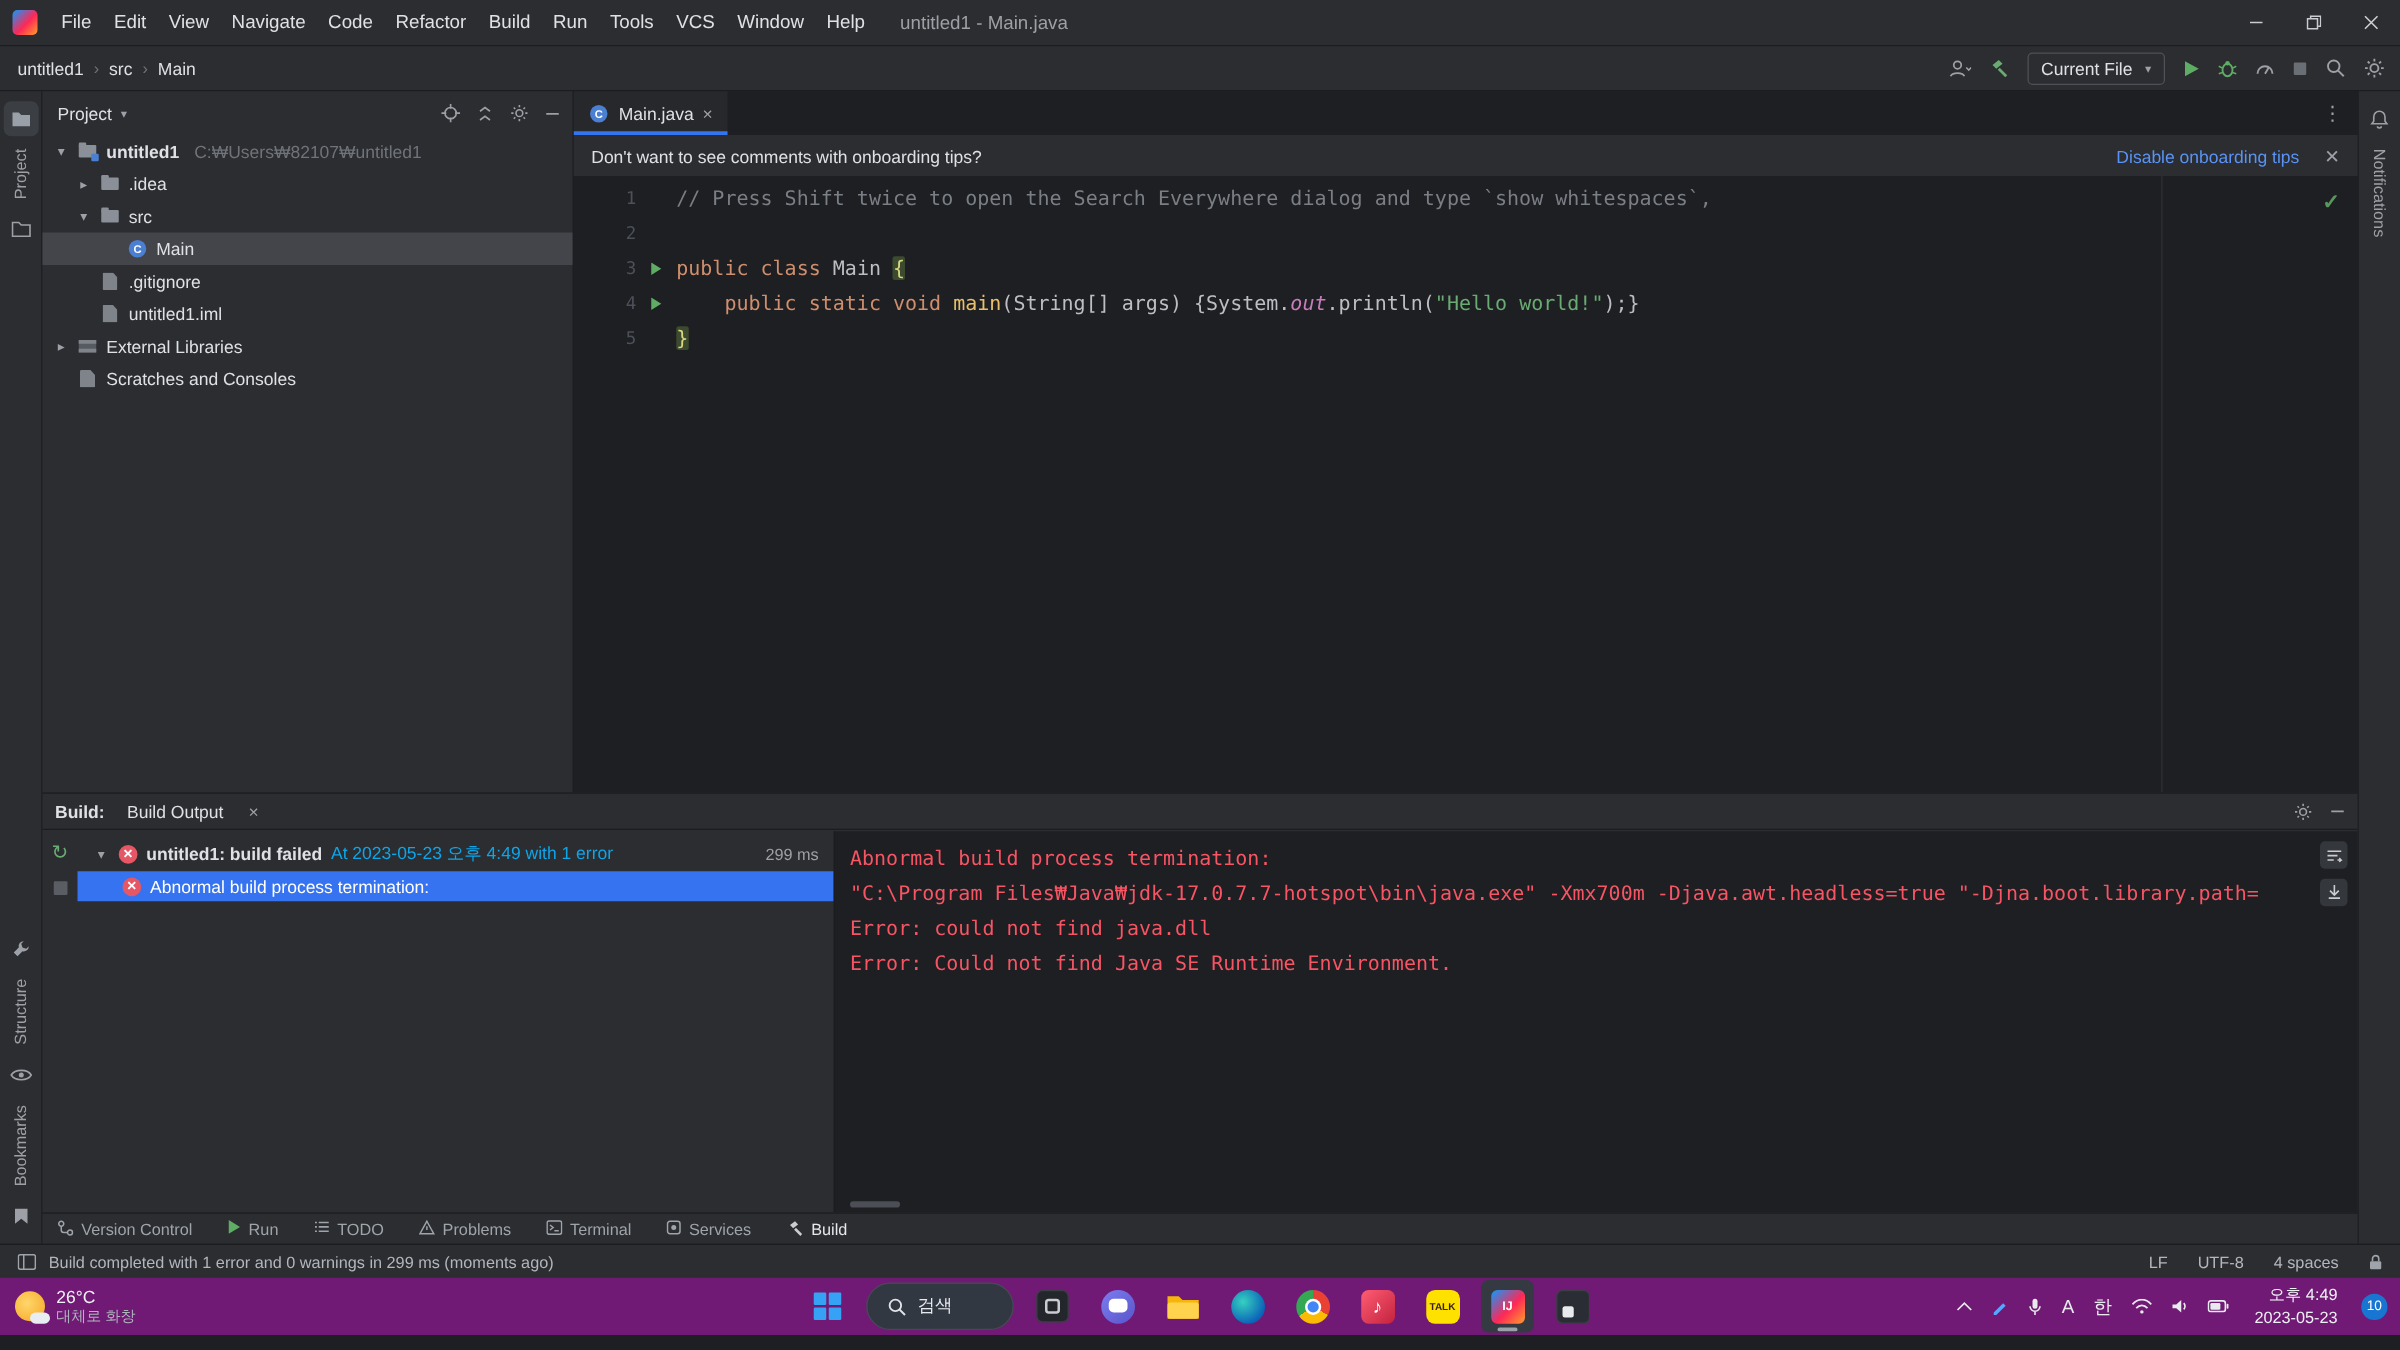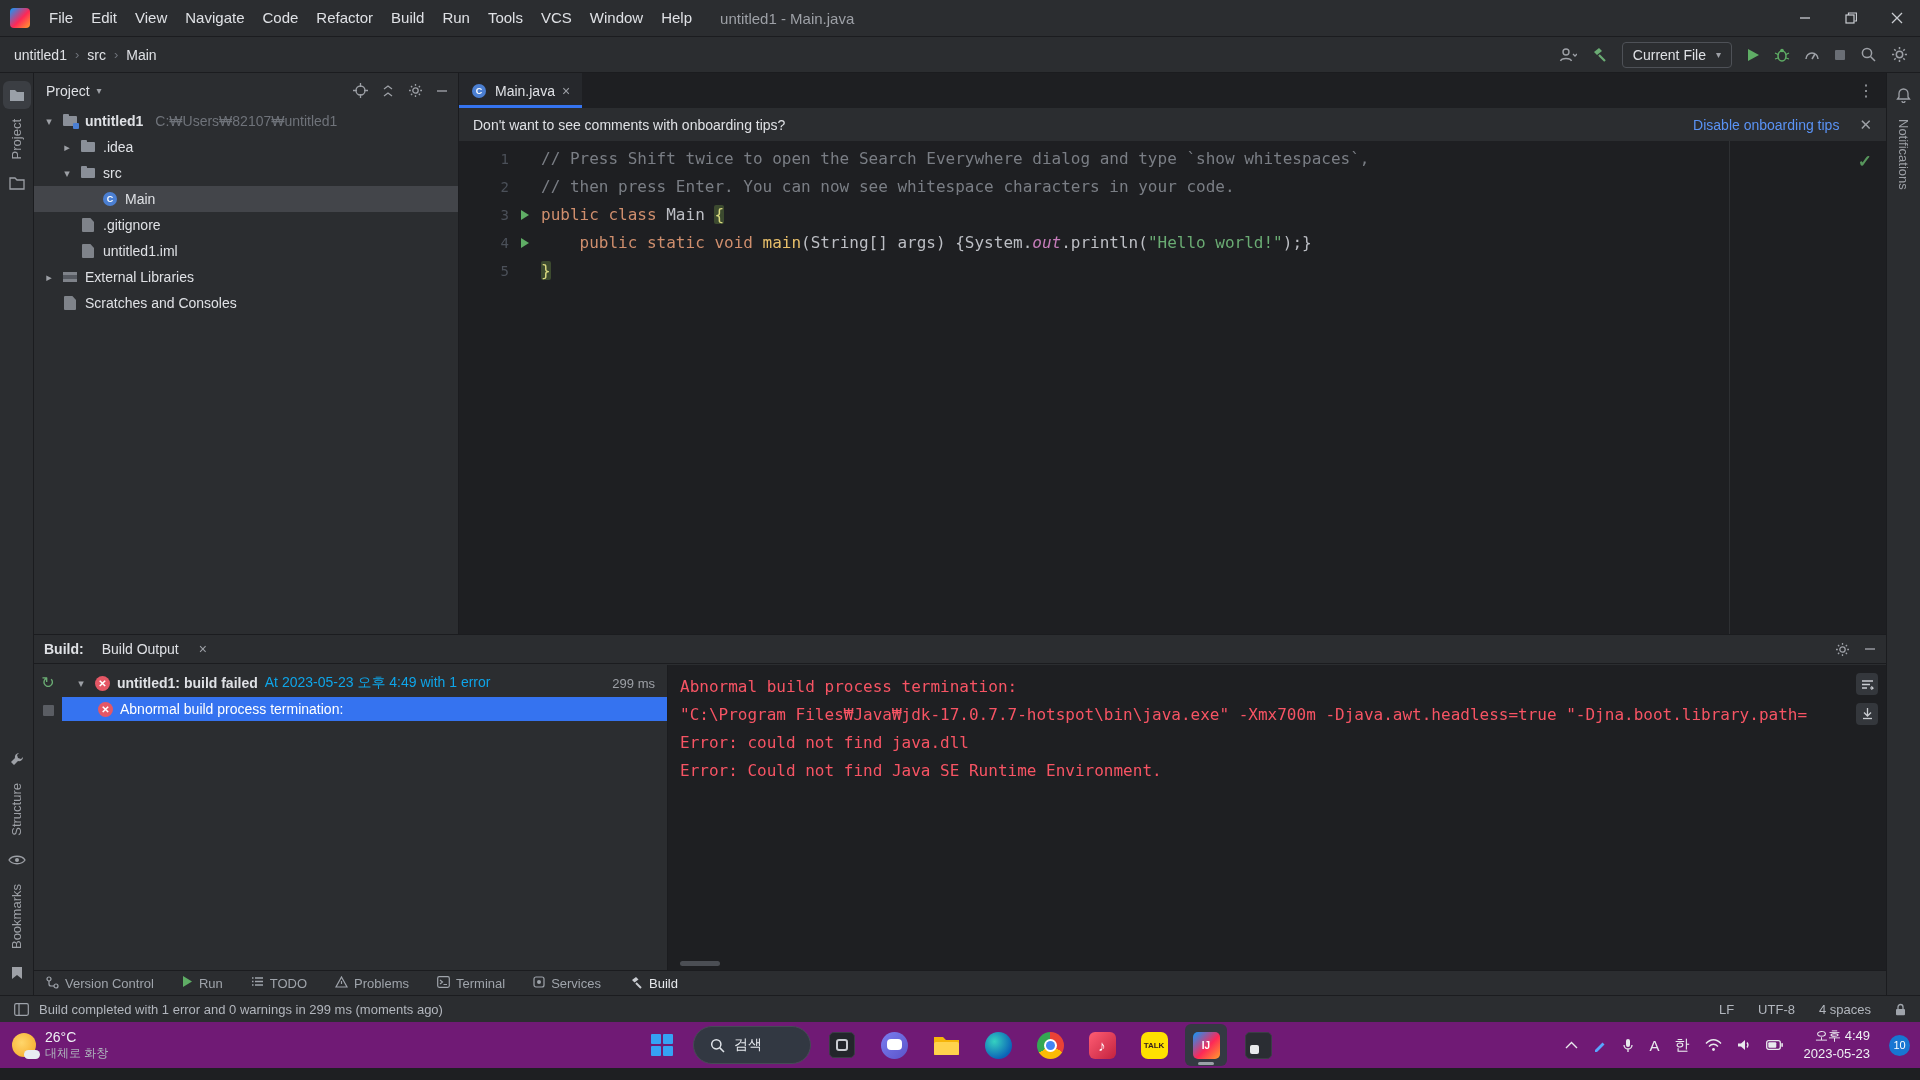--- a/index.html
+++ b/index.html
@@ -438,21 +438,20 @@
     <span class="margin-guide"></span>
     <span class="inspect">✓</span>
     <div class="cl">
       <span class="ln">1</span>
         <span class="gico"></span>
       <pre class="ct"><span class="tok-comment">// Press Shift twice to open the Search Everywhere dialog and type `show whitespaces`,</span></pre>
     </div>
     <div class="cl">
       <span class="ln">2</span>
         <span class="gico"></span>
-      <pre class="ct"><span class="tok-comment">// then press Enter. You can now see whitespace characters in your code.</span></pre>
     </div>
     <div class="cl">
       <span class="ln">3</span>
       <span class="gico">
           <svg width="10" height="10">
             <path d="M1 0l8 5-8 5z" fill="#5fad65"></path>
           </svg>
         </span>
       <pre class="ct"><span class="tok-keyword">public class </span><span class="tok-plain">Main </span><span class="tok-brace">{</span></pre>
     </div>

